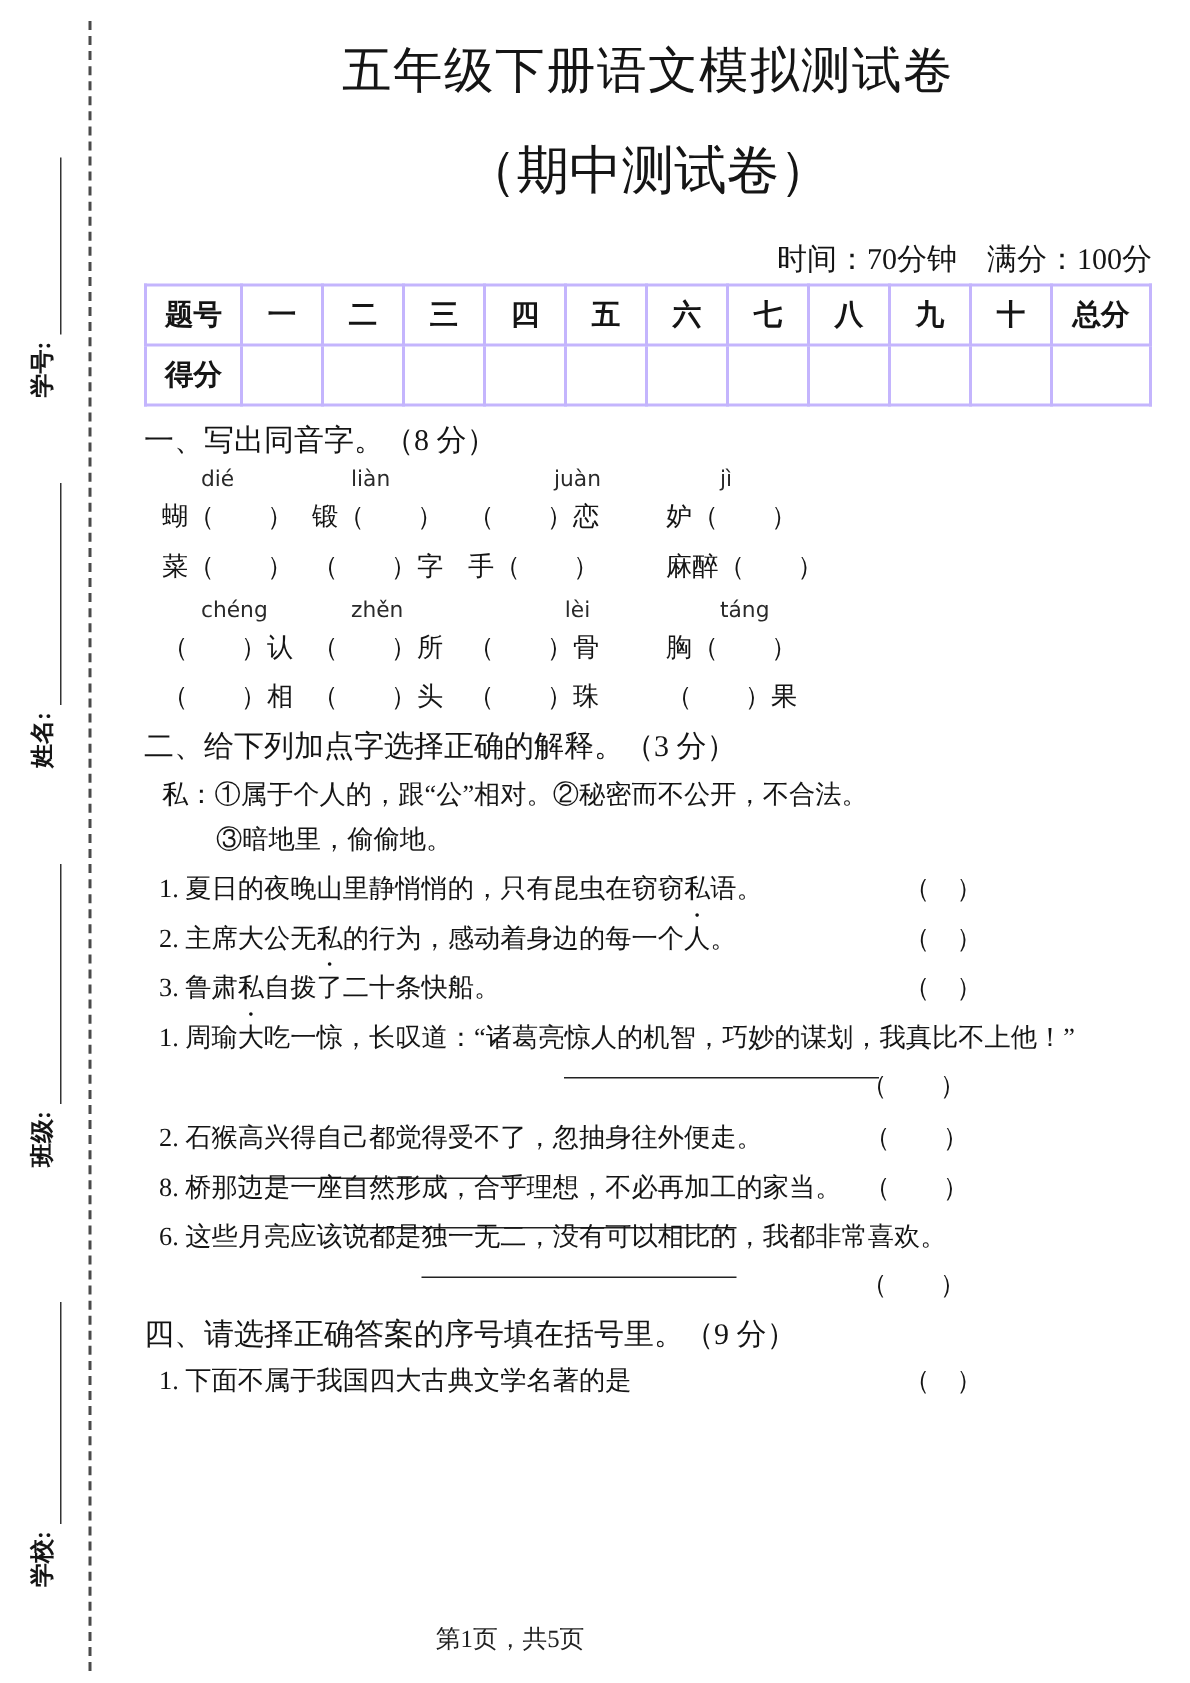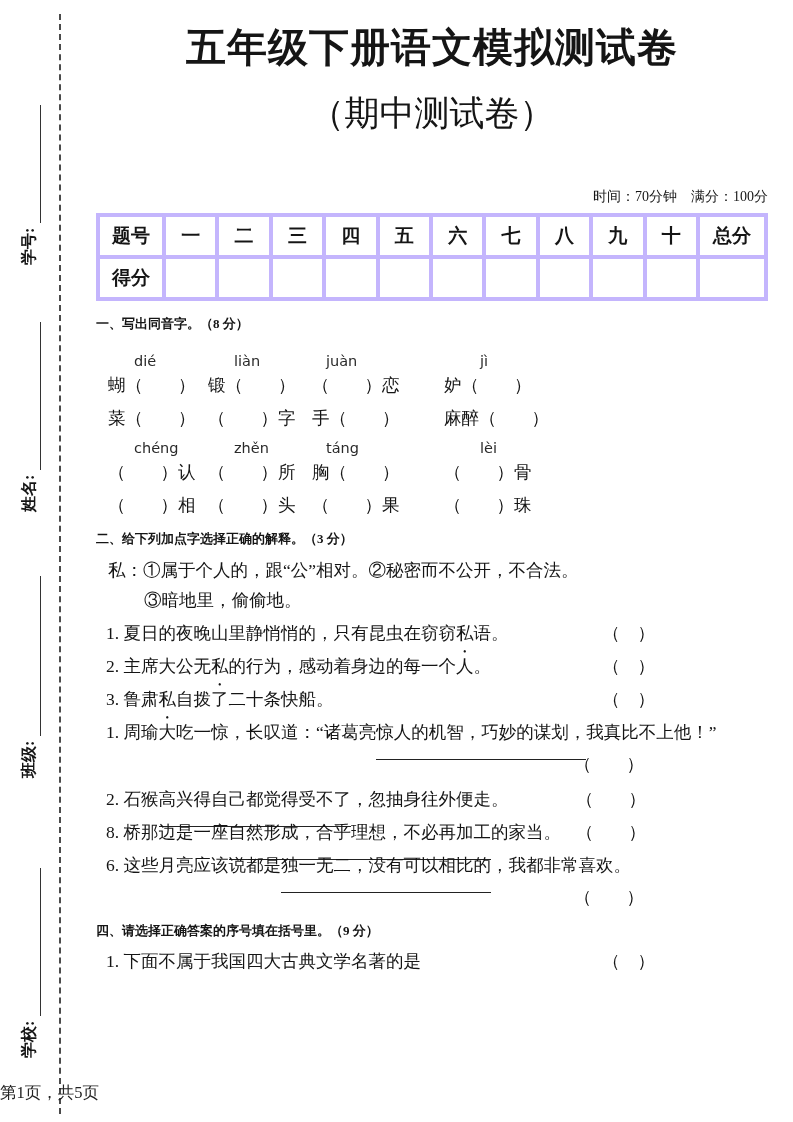--- a/index.html
+++ b/index.html
@@ -22,48 +22,48 @@
     font-size:16px; font-weight:bold; height:24px; line-height:24px;
   }
   .side-unit .blank {
     display:inline-block; height:20px; margin-left:5px;
     border-bottom:1.6px solid #333;
   }
 
   .main { position:absolute; left:96px; top:0; width:672px; }
 
   .title {
-    margin-top:16px; text-align:center; font-size:40px; font-weight:bold;
+    margin-top:16px; text-align:center; font-size:33px; font-weight:normal;
     letter-spacing:1px; line-height:64px; white-space:nowrap;
   }
   .subtitle { margin-top:14px; text-align:center; font-size:35px; line-height:40px; }
-  .meta { margin-top:52px; margin-bottom:5px; text-align:right; font-size:14px; line-height:22px; }
+  .meta { margin-top:28px; margin-bottom:5px; text-align:right; font-size:20px; line-height:22px; }
 
   table.score { width:100%; border-collapse:collapse; table-layout:fixed; }
   table.score td {
-    border:4px solid #c4b5fd; height:38px; padding:0;
+    border:2px solid #c4b5fd; height:38px; padding:0;
     text-align:center; vertical-align:middle;
     font-size:19px; font-weight:bold;
   }
   table.score td.lblcol { width:62px; }
   table.score td.totcol { width:64px; }
 
-  .sec-h { font-weight:bold; font-size:13px; line-height:20px; margin-top:13px; }
+  .sec-h { font-weight:normal; font-size:20px; line-height:20px; margin-top:13px; }
 
   
   .hgroup {
     display:grid; grid-template-columns:100px 104px 132px 1fr;
-    margin-left:12px; margin-top:20px;
+    margin-left:12px; margin-top:9px;
   }
   .hgroup + .hgroup { margin-top:12px; }
   .hcell .py {
     font-family:"DejaVu Sans","Liberation Sans",sans-serif;
     font-size:14.5px; line-height:15px; margin-left:26px; color:#2a2a2a;
   }
-  .hcell:nth-child(3) .py { margin-left:14px; }
+  .hcell:nth-child(3) .py { margin-left:14px;text-align:center; }
   .hcell:nth-child(4) .py { margin-left:36px; }
   .hcell .hz { font-size:17.5px; line-height:22px; margin-top:5px; }
   .hcell .hz + .hz { margin-top:11px; }
 
   .defs { margin-left:12px; margin-top:8px; font-size:17.5px; line-height:26px; }
   .defs .def2 { margin-left:36px; margin-top:4px; }
 
   .qitem { display:flex; margin-left:10px; margin-top:7px; font-size:17.5px; line-height:26px; }
   .qitem .txt { white-space:nowrap; }
   .qitem .ans { margin-left:auto; margin-right:113px; white-space:nowrap; }
@@ -73,21 +73,21 @@
   .ul { border-bottom:1.3px solid #222; padding-bottom:17px; }
 
   .dot { position:relative; display:inline-block; }
   .dot::after {
     content:"•"; position:absolute; left:50%; transform:translateX(-50%);
     bottom:-11px; font-size:10px; line-height:10px; color:#111;
   }
 
   .footer {
     position:absolute; top:1082px; left:0; width:680px;
-    font-size:16.5px; color:#222;
+    text-align:center; font-size:16.5px; color:#222;
   }
 </style>
 </head>
 <body>
 
 <div class="page">
 
   <div class="seal-line"></div>
 
   <div class="side-unit" style="top:265px;">
@@ -176,28 +176,28 @@
         <div class="py">chéng</div>
         <div class="hz">（　　）认</div>
         <div class="hz">（　　）相</div>
       </div>
       <div class="hcell">
         <div class="py">zhěn</div>
         <div class="hz">（　　）所</div>
         <div class="hz">（　　）头</div>
       </div>
       <div class="hcell">
+        <div class="py">lèi</div>
+        <div class="hz">（　　）骨</div>
+        <div class="hz">（　　）珠</div>
+      </div>
+      <div class="hcell">
         <div class="py">táng</div>
         <div class="hz">胸（　　）</div>
         <div class="hz">（　　）果</div>
-      </div>
-      <div class="hcell">
-        <div class="py">lèi</div>
-        <div class="hz">（　　）骨</div>
-        <div class="hz">（　　）珠</div>
       </div>
     </div>
 
     <div class="sec-h">二、给下列加点字选择正确的解释。（3 分）</div>
     <div class="defs">
       <div>私：①属于个人的，跟“公”相对。②秘密而不公开，不合法。</div>
       <div class="def2">③暗地里，偷偷地。</div>
     </div>
 
     <div class="qitem">

